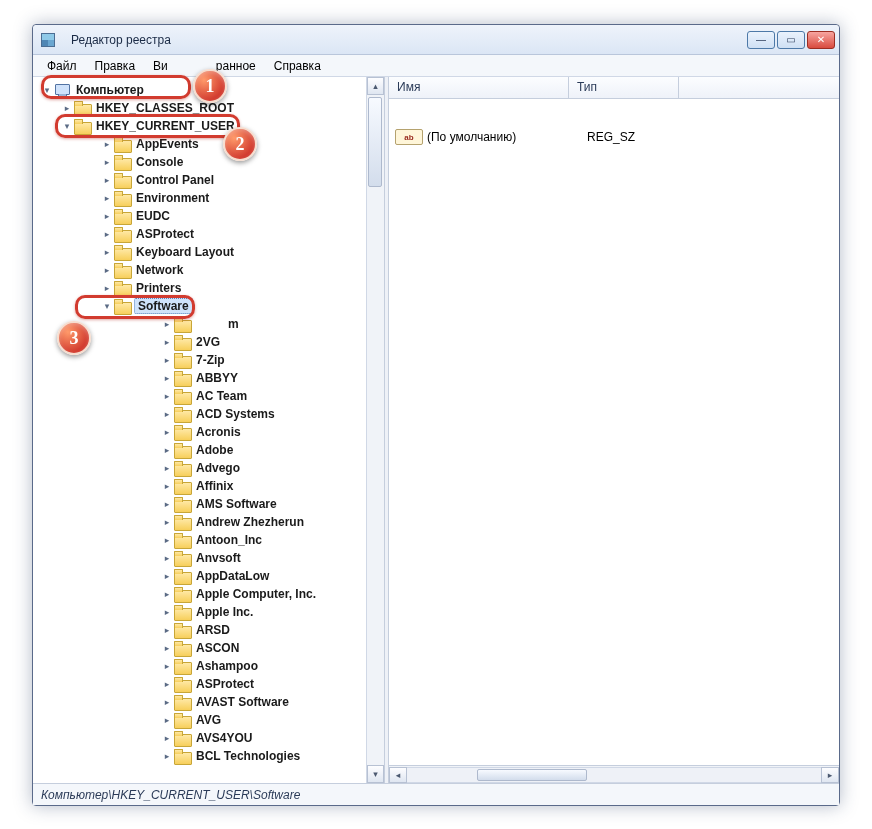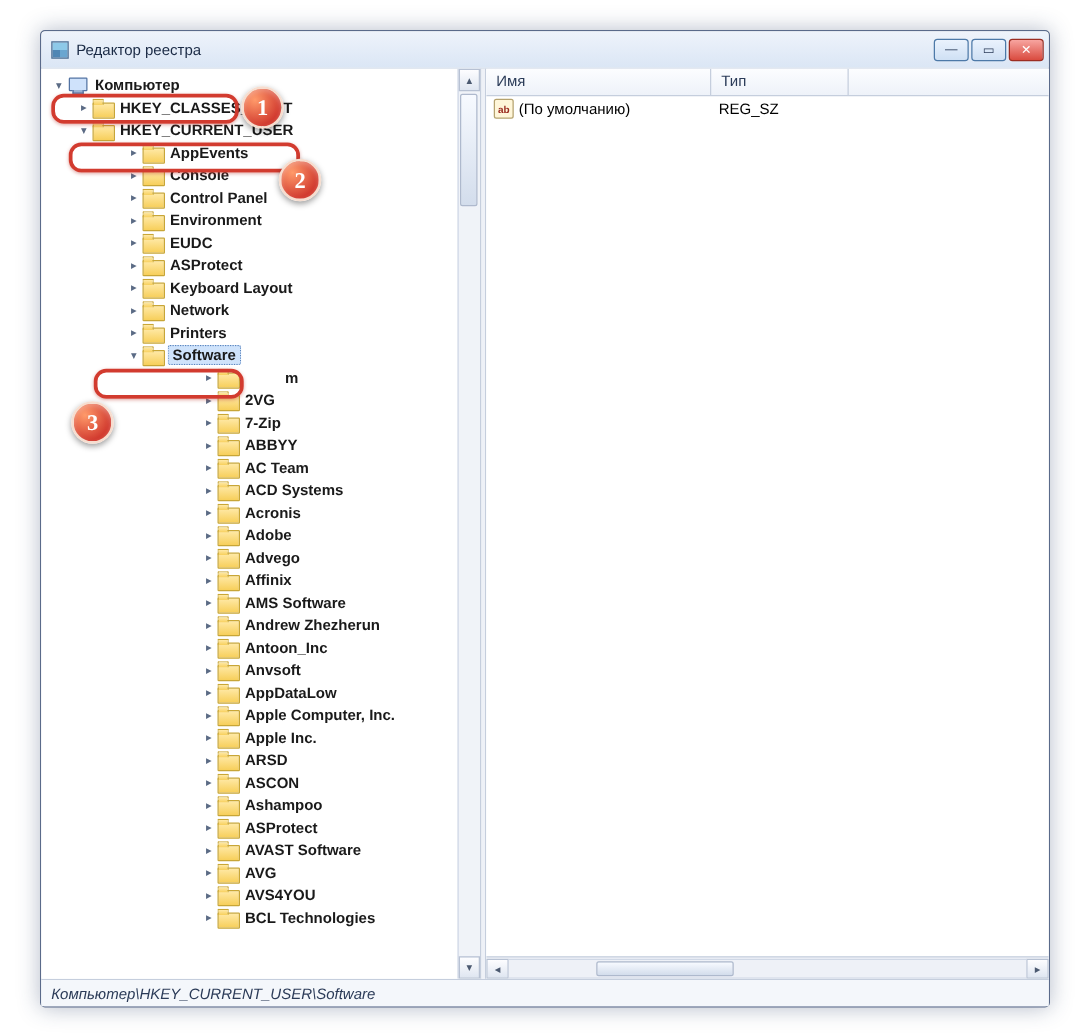--- a/index.html
+++ b/index.html
@@ -25,21 +25,21 @@
     display: flex; flex-direction: column;
   }
   .titlebar {
     height: 30px;
     background: linear-gradient(#eef3fb, #dbe6f5);
     border-bottom: 1px solid #b9c6db;
     display: flex; align-items: center;
     padding: 0 4px 0 8px;
     border-radius: 4px 4px 0 0;
   }
-  .titlebar .title { flex: 1; font-size: 12px; color: #1a2a45; display:flex; align-items:center; gap:2px;}
+  .titlebar .title { flex: 1; font-size: 12px; color: #1a2a45; display:flex; align-items:center; gap:12px;}
   .win-btns { display:flex; gap:2px; }
   .win-btn {
     width: 28px; height: 18px;
     border: 1px solid #4d79a8;
     border-radius: 3px;
     background: linear-gradient(#eaf2fd,#cfe0f4);
     display:flex; align-items:center; justify-content:center;
     font-size: 10px; color:#2b3b58; cursor:pointer;
   }
   .win-btn.close { background: linear-gradient(#f7a5a0,#d94b3f); color:#fff; border-color:#9c2d22;}
@@ -62,36 +62,36 @@
     background:#fff;
     overflow:auto;
     padding: 4px 2px 4px 2px;
     position:relative;
   }
   .splitter {
     width:4px; background:#eef1f7; border-right:1px solid #c5cedd;
   }
   .list-pane {
     flex:1; display:flex; flex-direction:column; min-width:0;
-    background:#fff; overflow:hidden;
+    background:#fff; overflow:hidden;gap:28px;
   }
   .cols {
     height:22px; background:linear-gradient(#fcfdff,#eef2f9);
     border-bottom:1px solid #c5cedd;
     display:flex;
   }
   .col {
     border-right:1px solid #c5cedd;
     padding: 3px 8px; font-size:12px; color:#2b3b58;
     flex:0 0 auto;
   }
   .list-body { flex:1; overflow:hidden; position:relative; }
   .row { display:flex; align-items:center; height:20px; padding-left:6px; }
   .ab-icon {
-    width:16px; height:16px; border:1px solid #b5a26e; background:#fff6d9;
+    width:28px; height:16px; border:1px solid #b5a26e; background:#fff6d9;
     font-size:8px; color:#9a2b1f; font-weight:bold; display:flex; align-items:center; justify-content:center;
     margin-right:4px; border-radius:2px;
   }
   .hscroll {
     height:18px; background:#f0f3f8; border-top:1px solid #c5cedd;
     display:flex; align-items:center;
   }
   .hscroll .btn {
     width:18px; height:16px; background:linear-gradient(#fdfdff,#dfe6f1);
     border:1px solid #b7c1d3; display:flex; align-items:center; justify-content:center;
@@ -170,20 +170,27 @@
       <span class="reg-cube"></span>
       <span>Редактор реестра</span>
     </div>
     <div class="win-btns">
       <div class="win-btn">—</div>
       <div class="win-btn">▭</div>
       <div class="win-btn close">✕</div>
     </div>
   </div>
 
+  <div class="menubar">
+    <div class="menu-item">Файл</div>
+    <div class="menu-item">Правка</div>
+    <div class="menu-item">Ви</div>
+    <div class="menu-item" style="margin-left:30px">ранное</div>
+    <div class="menu-item">Справка</div>
+  </div>
 
   <div class="client">
 
     <div class="tree-pane">
       <div class="tree">
 
         <div class="node" style="padding-left:6px">
           <div class="node-row">
             <span class="expander">▾</span>
             <span class="pc-icon"></span>

